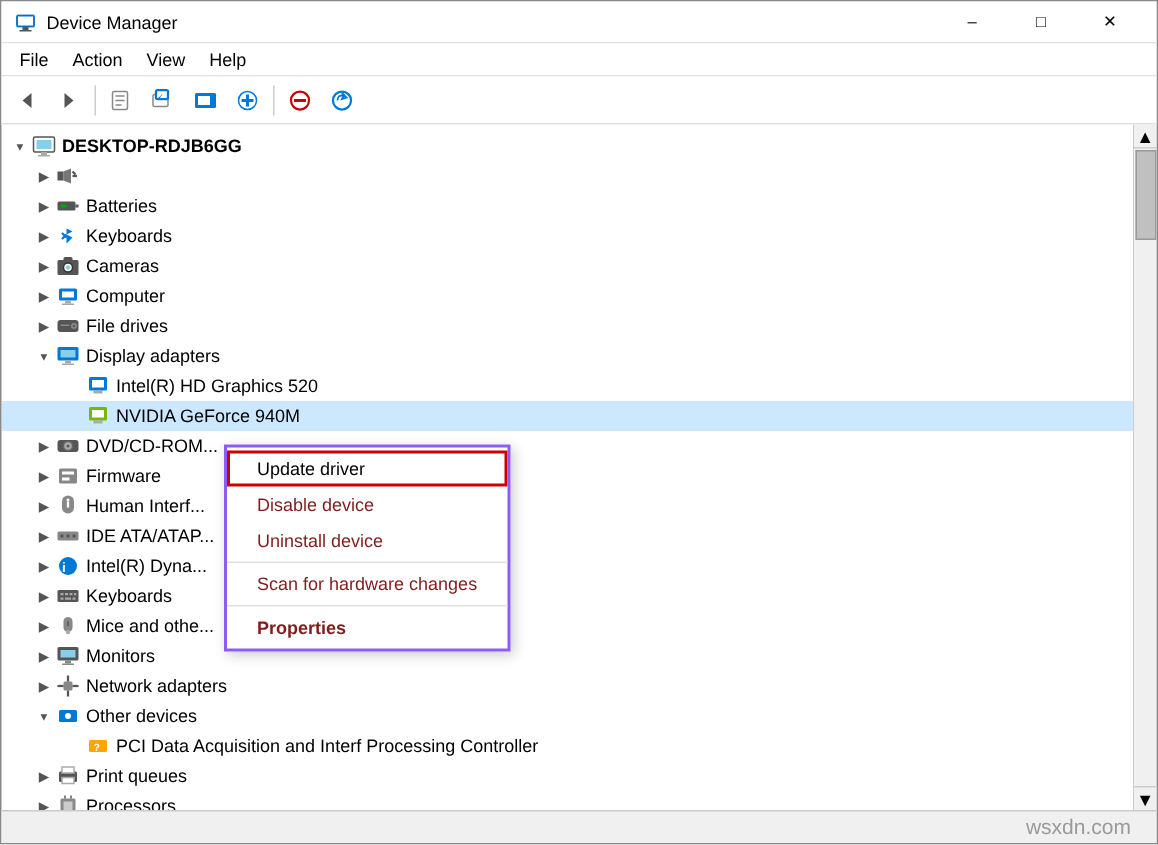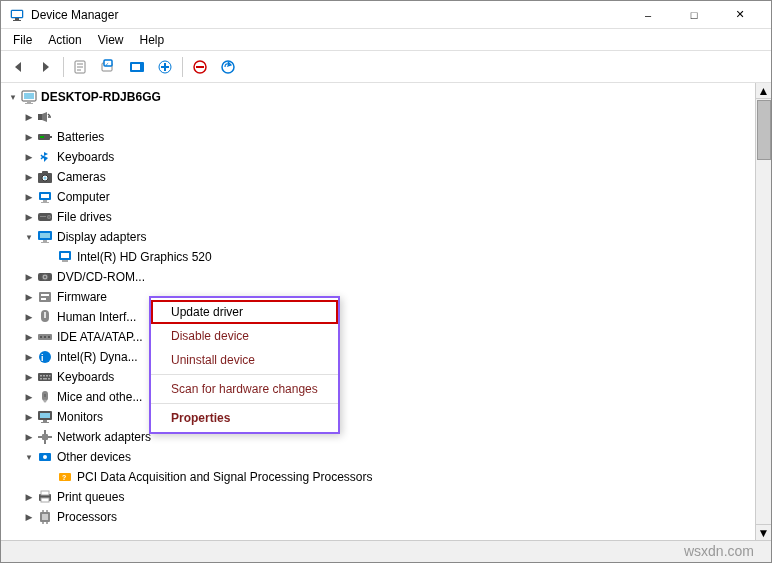--- a/index.html
+++ b/index.html
@@ -412,20 +412,31 @@
         <span class="device-icon">
           <svg width="16" height="16" viewBox="0 0 16 16">
               <rect x="2" y="2" width="12" height="9" rx="1" fill="#0078d7"></rect>
               <rect x="4" y="4" width="8" height="5" fill="#fff"></rect>
               <rect x="5" y="11" width="6" height="2" fill="#aaa"></rect>
             </svg>
         </span>
         <span>Intel(R) HD Graphics 520</span>
       </div>
 
+      <div class="tree-item selected" style="padding-left:40px;">
+        <span class="expand-icon" style="visibility:hidden;">▶</span>
+        <span class="device-icon">
+          <svg width="16" height="16" viewBox="0 0 16 16">
+              <rect x="2" y="2" width="12" height="9" rx="1" fill="#76b900"></rect>
+              <rect x="4" y="4" width="8" height="5" fill="#fff"></rect>
+              <rect x="5" y="11" width="6" height="2" fill="#aaa"></rect>
+            </svg>
+        </span>
+        <span>NVIDIA GeForce 940M</span>
+      </div>
 
       <div class="tree-item" style="padding-left:20px;">
         <span class="expand-icon">▶</span>
         <span class="device-icon">
           <svg width="16" height="16" viewBox="0 0 16 16">
               <rect x="1" y="4" width="14" height="8" rx="2" fill="#555"></rect>
               <circle cx="8" cy="8" r="3" fill="#aaa" stroke="#666"></circle>
               <circle cx="8" cy="8" r="1" fill="#555"></circle>
             </svg>
         </span>
@@ -548,21 +559,21 @@
       </div>
 
       <div class="tree-item" style="padding-left:40px;">
         <span class="expand-icon" style="visibility:hidden;">▶</span>
         <span class="device-icon">
           <svg width="16" height="16" viewBox="0 0 16 16">
               <rect x="2" y="4" width="12" height="8" rx="1" fill="#ffa500"></rect>
               <text x="5" y="11" fill="#fff" font-size="7" font-weight="bold">?</text>
             </svg>
         </span>
-        <span>PCI Data Acquisition and Signal Processing Processors</span>
+        <span>PCI Data Acquisition and Interf Processing Controller</span>
       </div>
 
       <div class="tree-item" style="padding-left:20px;">
         <span class="expand-icon">▶</span>
         <span class="device-icon">
           <svg width="16" height="16" viewBox="0 0 16 16">
               <rect x="2" y="5" width="12" height="7" rx="1" fill="#555"></rect>
               <rect x="4" y="2" width="8" height="4" fill="#fff" stroke="#aaa"></rect>
               <rect x="4" y="9" width="8" height="4" fill="#fff" stroke="#aaa"></rect>
             </svg>

